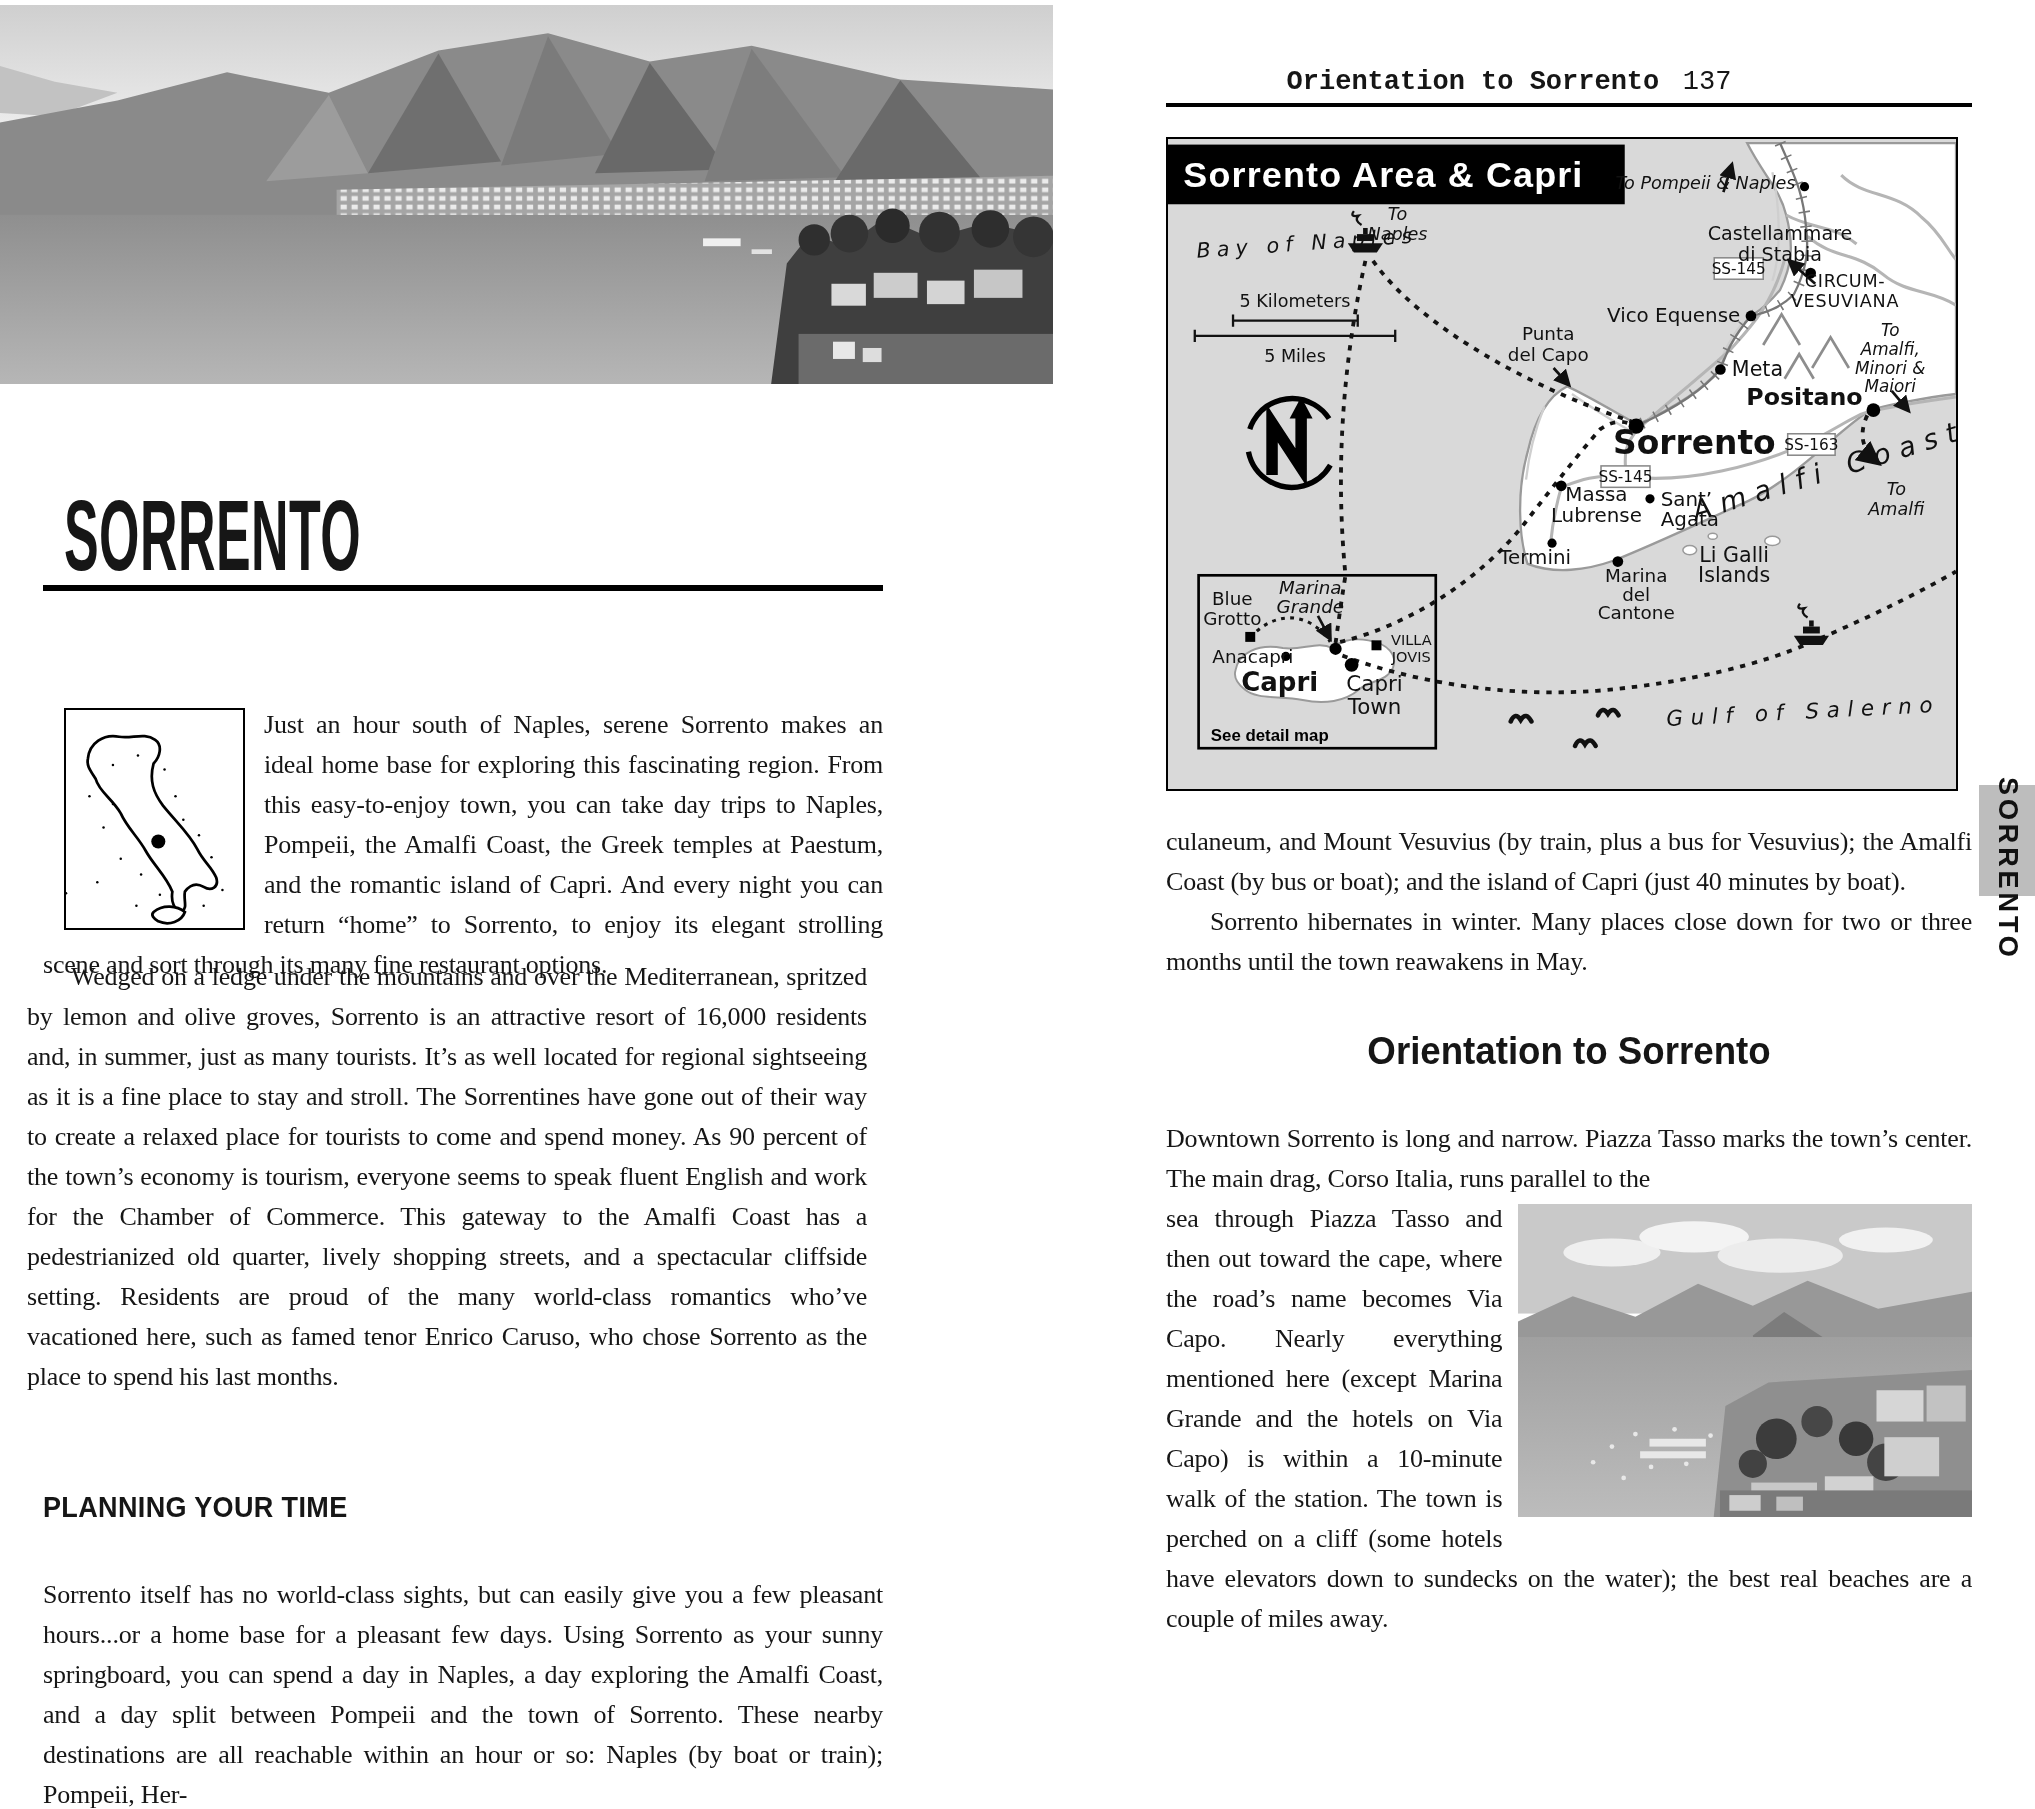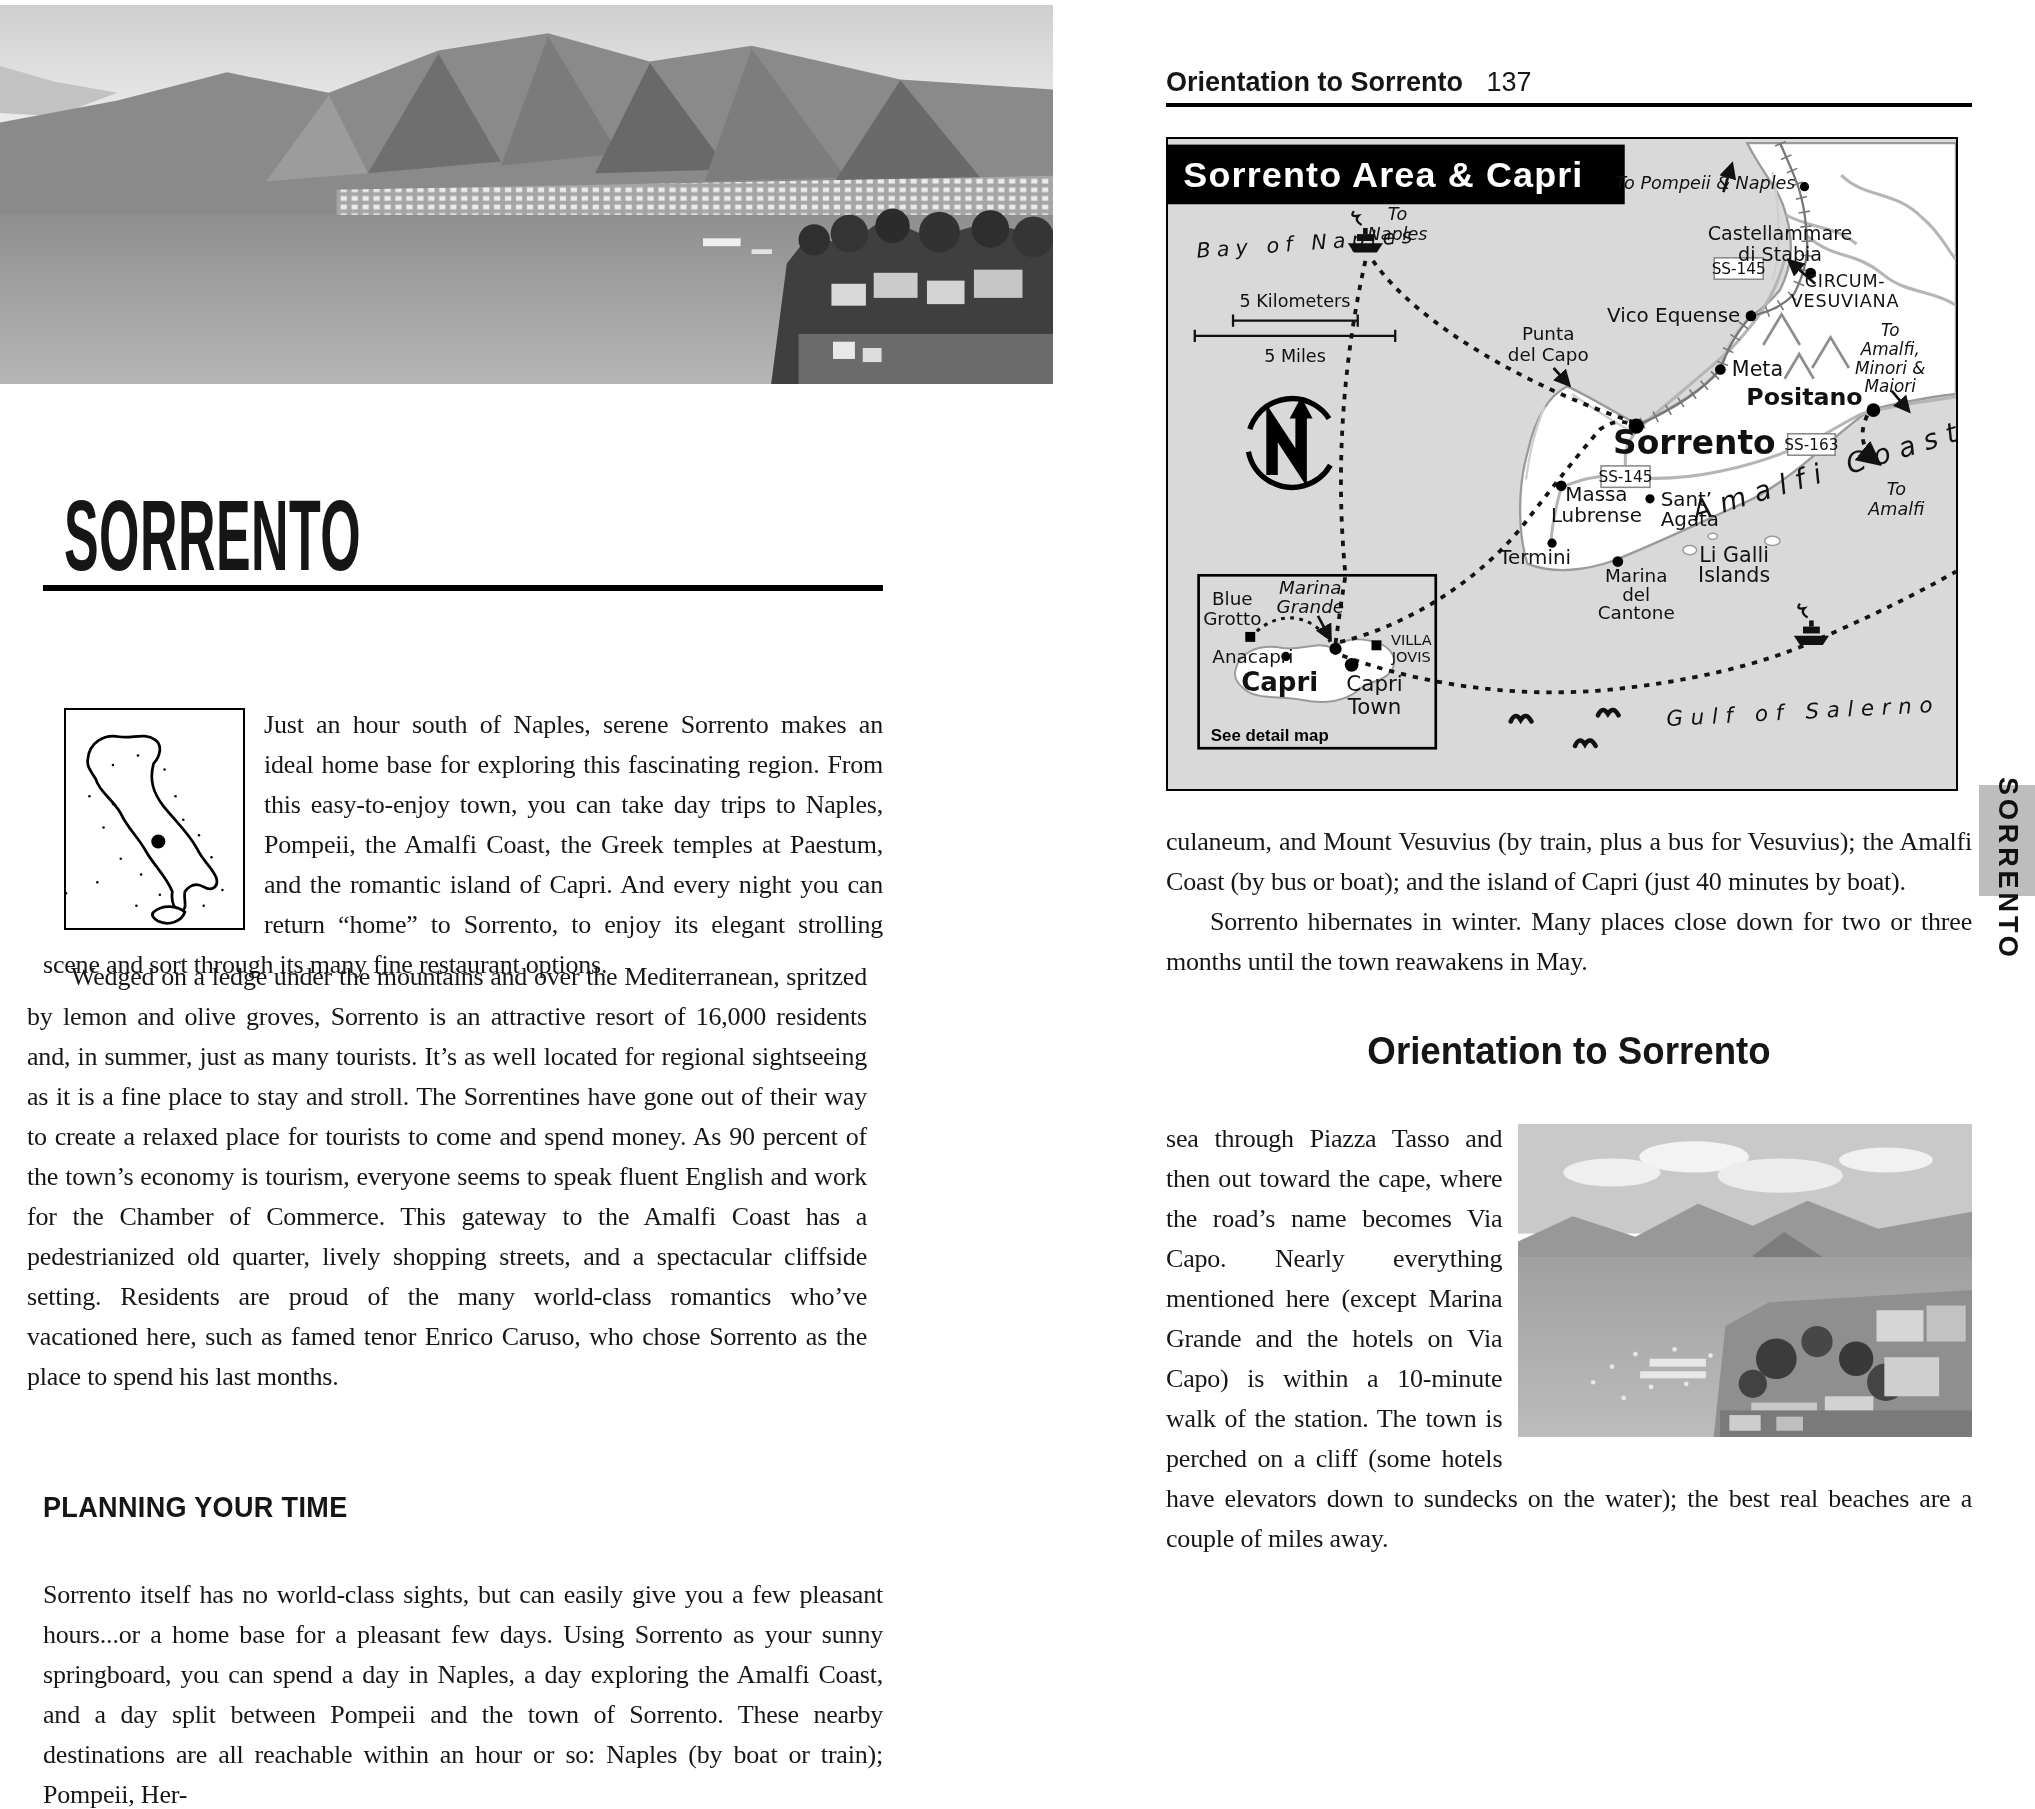--- a/index.html
+++ b/index.html
@@ -20,21 +20,21 @@
   #intro{left:43px;top:705px;width:840px}
   #italy-box{float:left;width:181px;height:222px;border:2.3px solid #000;background:#fff;
              margin:3.1px 19px 6.3px 21px}
   #para2{left:27px;top:957px;width:840px}
   #planning-h{left:43px;top:1490px;font-family:"Liberation Sans",sans-serif;font-weight:700;
               font-size:30px;letter-spacing:0.4px;transform:scaleX(.9);transform-origin:left top;
               white-space:nowrap}
   #planning-p{left:43px;top:1575px;width:840px}
 
   
-  #rp-header{left:1166px;top:67px;width:806px;text-align:left;font-family:Liberation Sans, sans-serif}
+  #rp-header{left:1106px;top:67px;width:806px;text-align:center;font-family:Liberation Mono, monospace}
   .rp-title{font-weight:700;font-size:27px;letter-spacing:0}
   .rp-num{font-weight:400;font-size:27px;margin-left:23.5px}
   #rp-rule{left:1166px;top:103px;width:806px;height:3.9px;background:#000}
   #map-fig{left:1166px;top:137px;width:792px;height:654px;border:2.3px solid #000;background:#d9d9d9}
   #map-fig svg{display:block;width:100%;height:100%}
   #rp-t1{left:1166px;top:822px;width:806px}
   #section-h{left:1166px;top:1029px;width:806px;text-align:center;
              font-family:"Liberation Sans",sans-serif;font-weight:700;font-size:39px;
              transform:scaleX(.94);transform-origin:center top;white-space:nowrap}
   #orient{left:1166px;top:1119px;width:806px}
@@ -320,20 +320,21 @@
   </figure>
 
   <div class="abs" id="rp-t1">
     <p class="body-text">culaneum, and Mount Vesuvius (by train, plus a bus for Vesuvius); the Amalfi Coast (by bus or boat); and the island of Capri (just 40 minutes by boat).</p>
     <p class="body-text indent">Sorrento hibernates in winter. Many places close down for two or three months until the town reawakens in May.</p>
   </div>
 
   <h2 class="abs" id="section-h">Orientation to Sorrento</h2>
 
   <div class="abs" id="orient">
+    <p class="body-text">Downtown Sorrento is long and narrow. Piazza Tasso marks the town’s center. The main drag, Corso Italia, runs parallel to the</p>
     <figure id="photo-right">
       <svg viewBox="0 0 580 400" preserveAspectRatio="none" width="100%" height="100%">
         <defs>
           <linearGradient id="seaG2" x1="0" y1="0" x2="0" y2="1">
             <stop offset="0" stop-color="#a0a0a0"></stop>
               <stop offset="1" stop-color="#bcbcbc"></stop>
           </linearGradient>
         </defs>
         <g>
           <rect width="580" height="140" fill="#c9c9c9"></rect>

